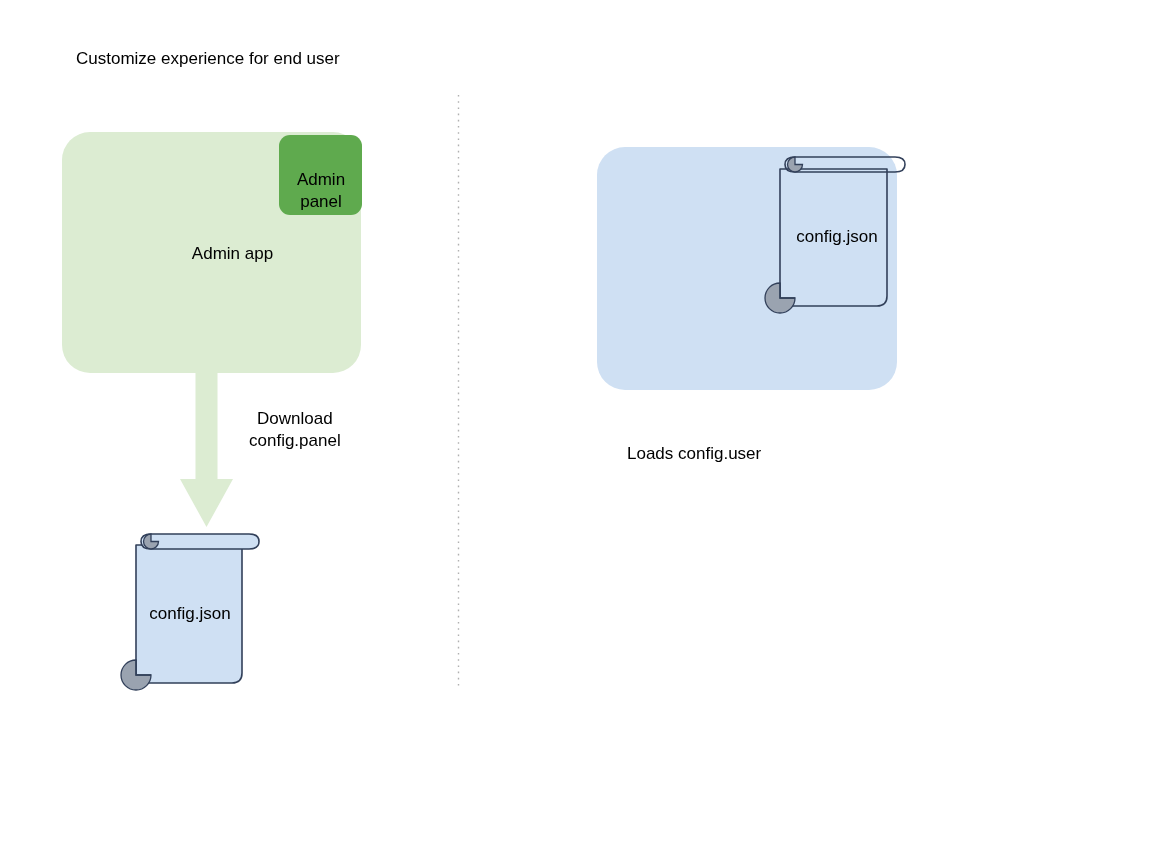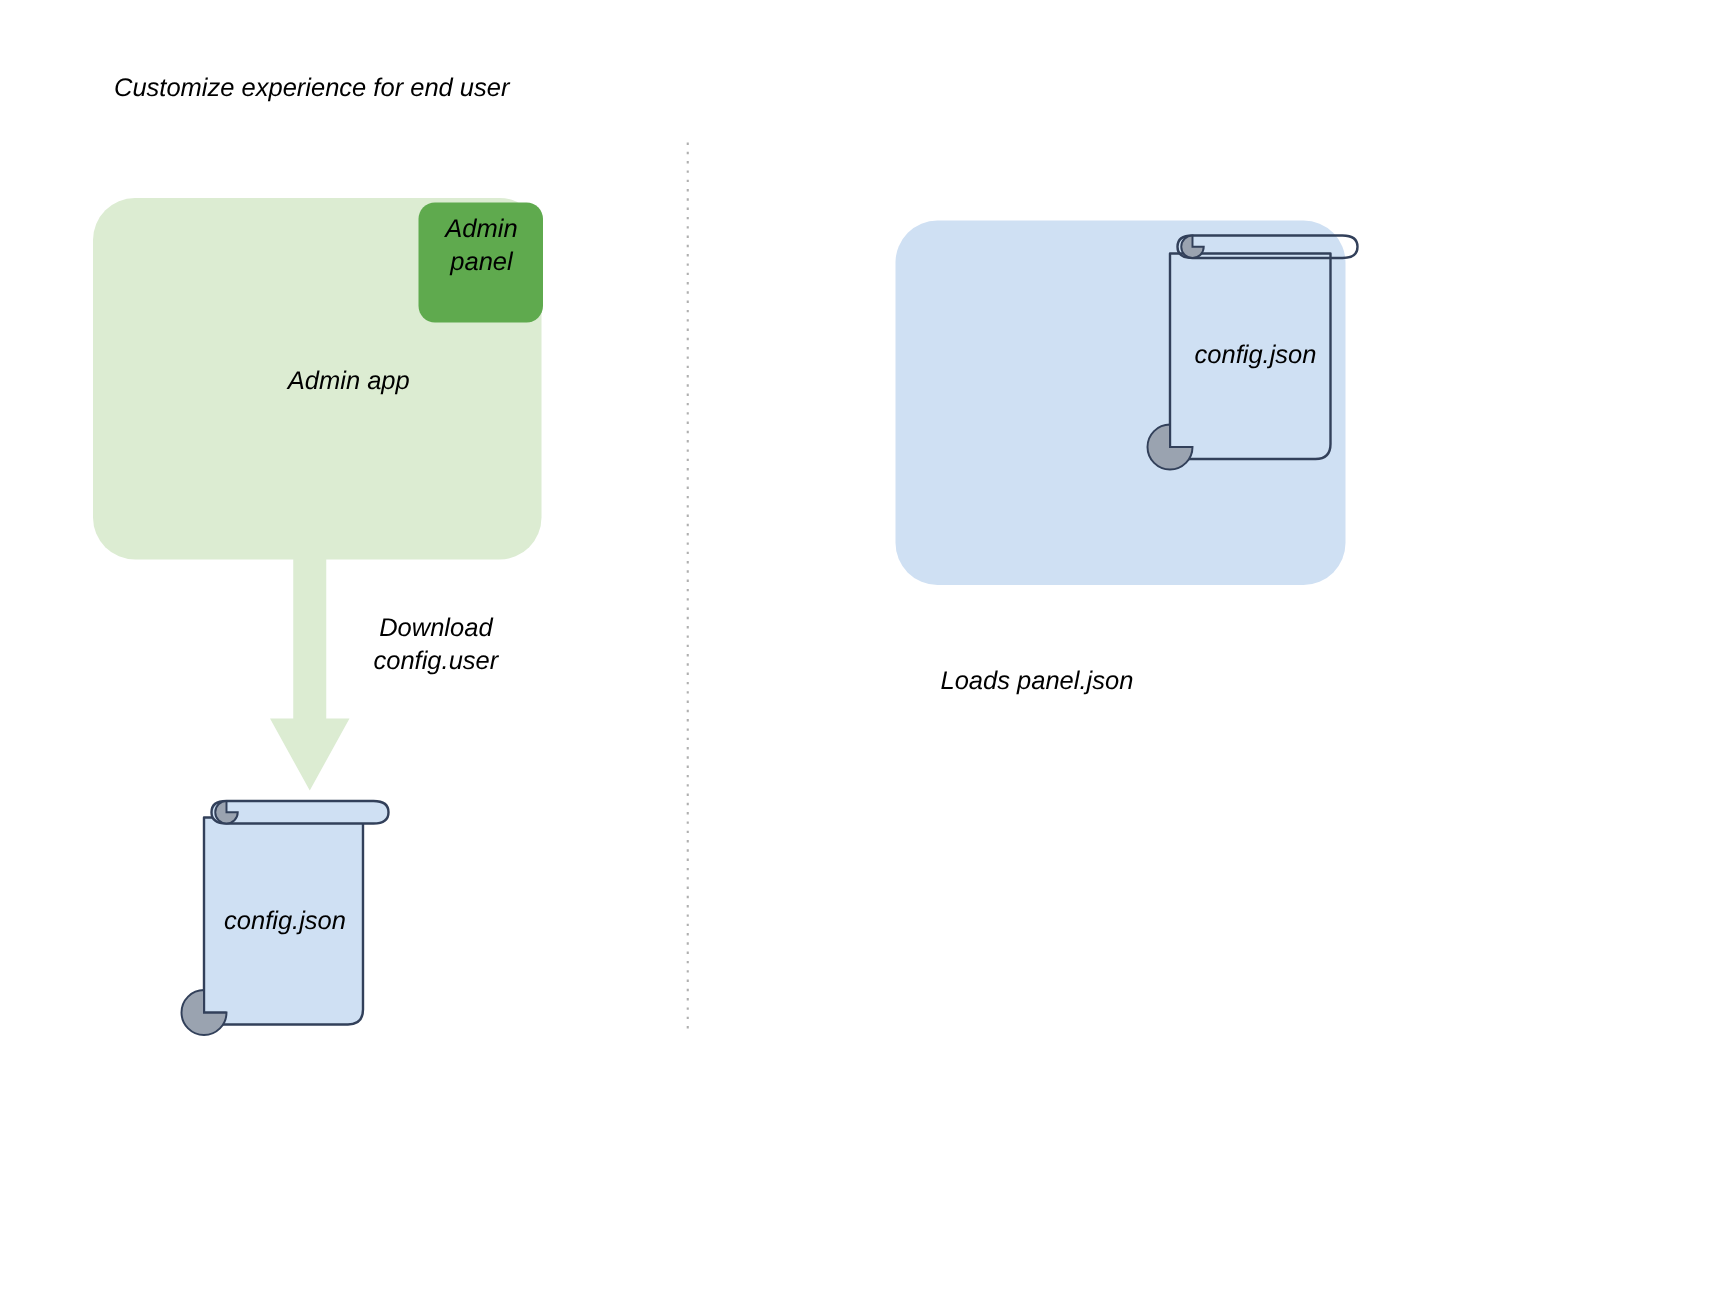--- a/index.html
+++ b/index.html
@@ -13,21 +13,20 @@
     position: relative;
     overflow: hidden;
     font-family: "Liberation Sans", sans-serif;
     color: #000000;
     -webkit-font-smoothing: antialiased;
   }
 
   .canvas {
     position: absolute;
     inset: 0;
-    font-style: italic;
   }
 
   
   .label {
     position: absolute;
     font-size: 17px;
     line-height: 22px;
     color: #000000;
     white-space: pre;
   }
@@ -41,21 +40,21 @@
 
   #admin-app-label {
     left: 62px; top: 243px; width: 341px;
     text-align: center;
   }
   #demo-app-label {
     left: 597px; top: 259px; width: 205px;
     text-align: center;
   }
   #admin-panel-label {
-    left: 280px; top: 142px; width: 82px;
+    left: 280px; top: 169px; width: 82px;
     text-align: center;
     line-height: 22px;
     white-space: pre-line;
   }
   #arrow-label {
     left: 249px; top: 408px;
     line-height: 22px;
     white-space: pre-line;
   }
   #loads-label {
@@ -121,21 +120,21 @@
   <div id="admin-panel-box"></div>
 
   <div class="label centered" id="admin-panel-label">Admin
 panel</div>
 
   <svg class="svg-layer">
     <polygon points="195.5,372 217.5,372 217.5,479 233,479 206.5,527 180,479 195.5,479" fill="#dcecd2"></polygon>
   </svg>
 
   <div class="label centered" id="arrow-label">Download
-config.user</div>
+config.panel</div>
 
   <svg class="svg-layer">
     <g>
 
       <path d="M136,545 L136,683 L232,683 Q242,683 242,673 L242,545 Z" fill="#cfe0f3" stroke="#32405a" stroke-width="1.6" stroke-linejoin="round"></path>
 
       <path d="M151,534 L249,534 Q259,534 259,541.5 Q259,549 249,549 L151,549 Q141,549 141,541.5 Q141,534 151,534 Z" fill="#cfe0f3" stroke="#32405a" stroke-width="1.6"></path>
 
       <path d="M151,541.5 L151,534 A7.5,7.5 0 1,0 158.5,541.5 Z" fill="#9aa3b0" stroke="#32405a" stroke-width="1.3"></path>
 
@@ -158,15 +157,15 @@
 
       <path d="M795,164.5 L795,157 A7.5,7.5 0 1,0 802.5,164.5 Z" fill="#9aa3b0" stroke="#32405a" stroke-width="1.3"></path>
 
       <path d="M780,298 L780,283 A15,15 0 1,0 795,298 Z" fill="#9aa3b0" stroke="#32405a" stroke-width="1.3"></path>
       <path d="M780,283 L780,298 L795,298" fill="none" stroke="#32405a" stroke-width="1.3"></path>
     </g>
   </svg>
 
   <div class="label" id="scroll-right-label">config.json</div>
 
-  <div class="label" id="loads-label">Loads panel.json</div>
+  <div class="label" id="loads-label">Loads config.user</div>
 
 </div>
 
 </body></html>

